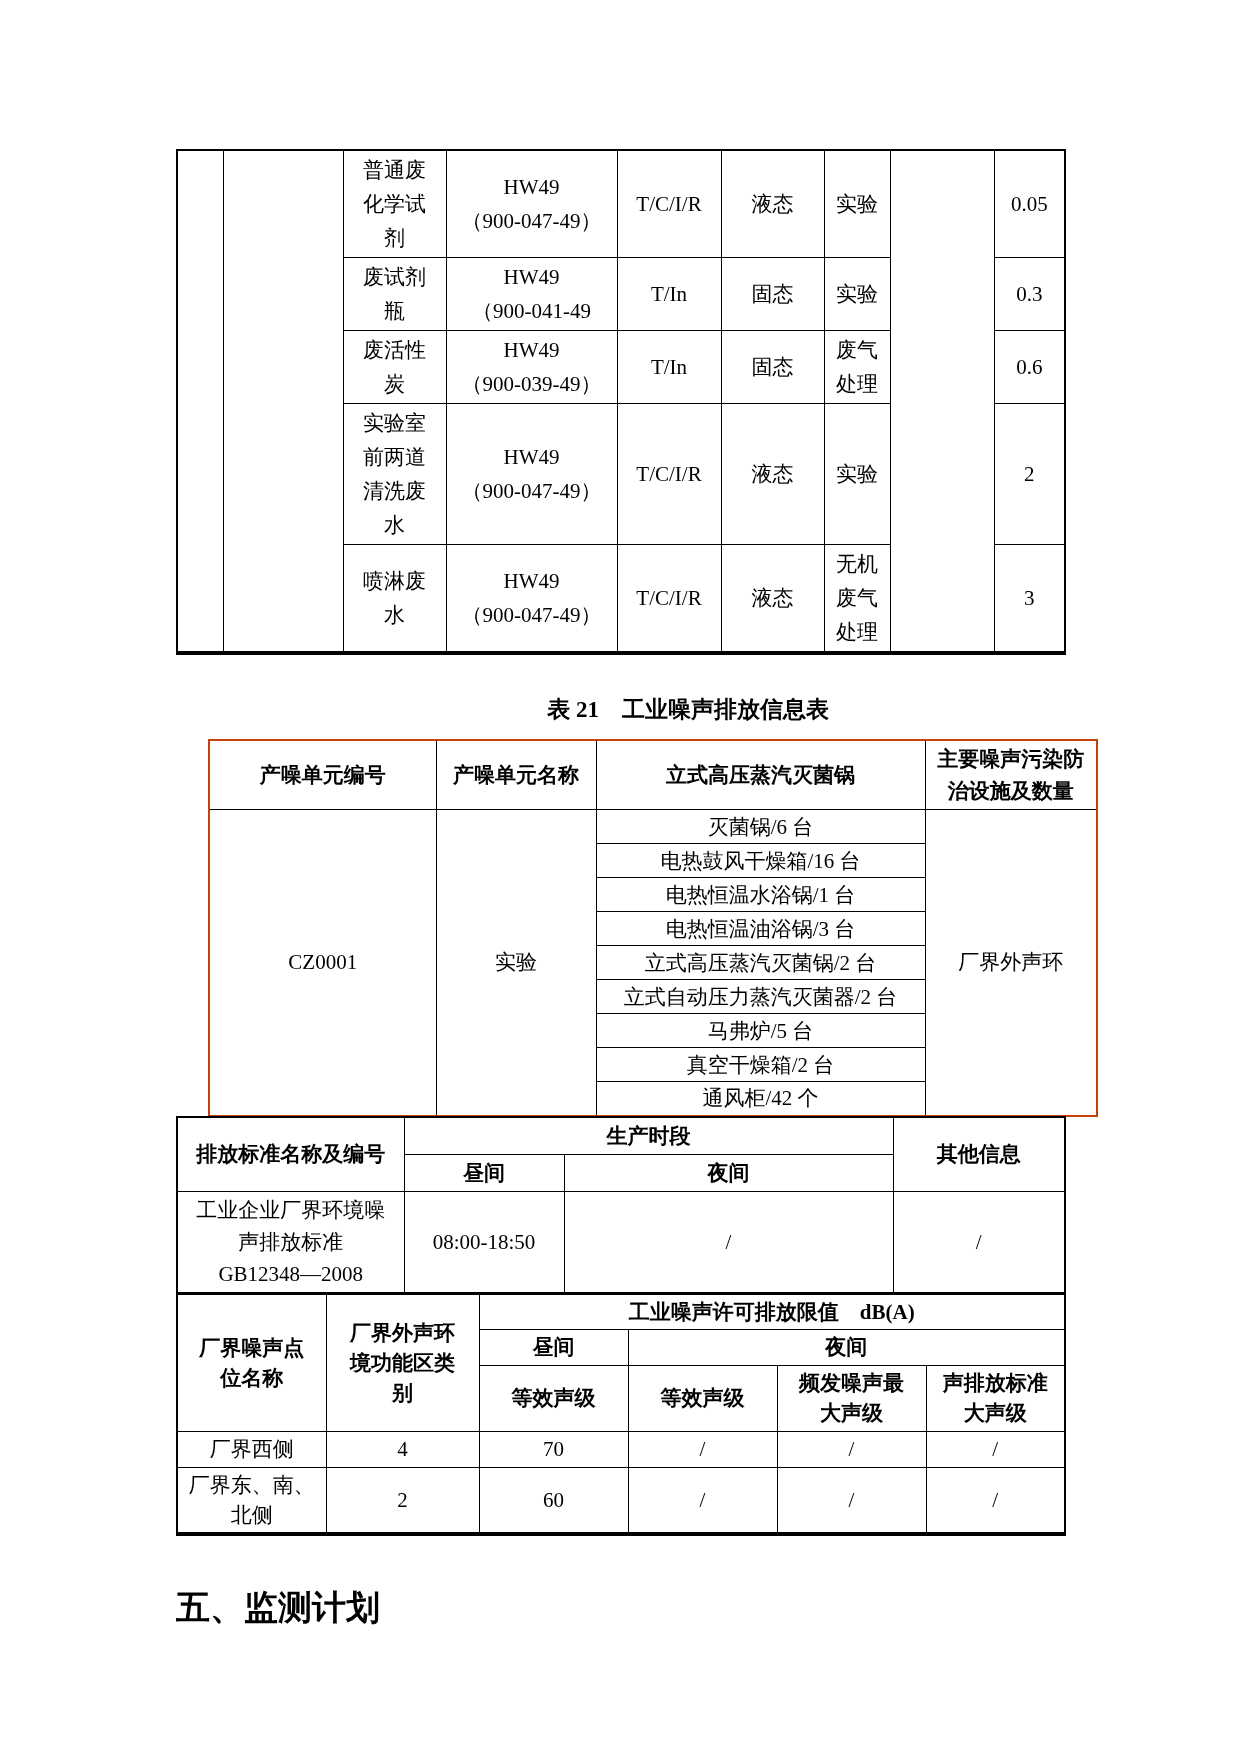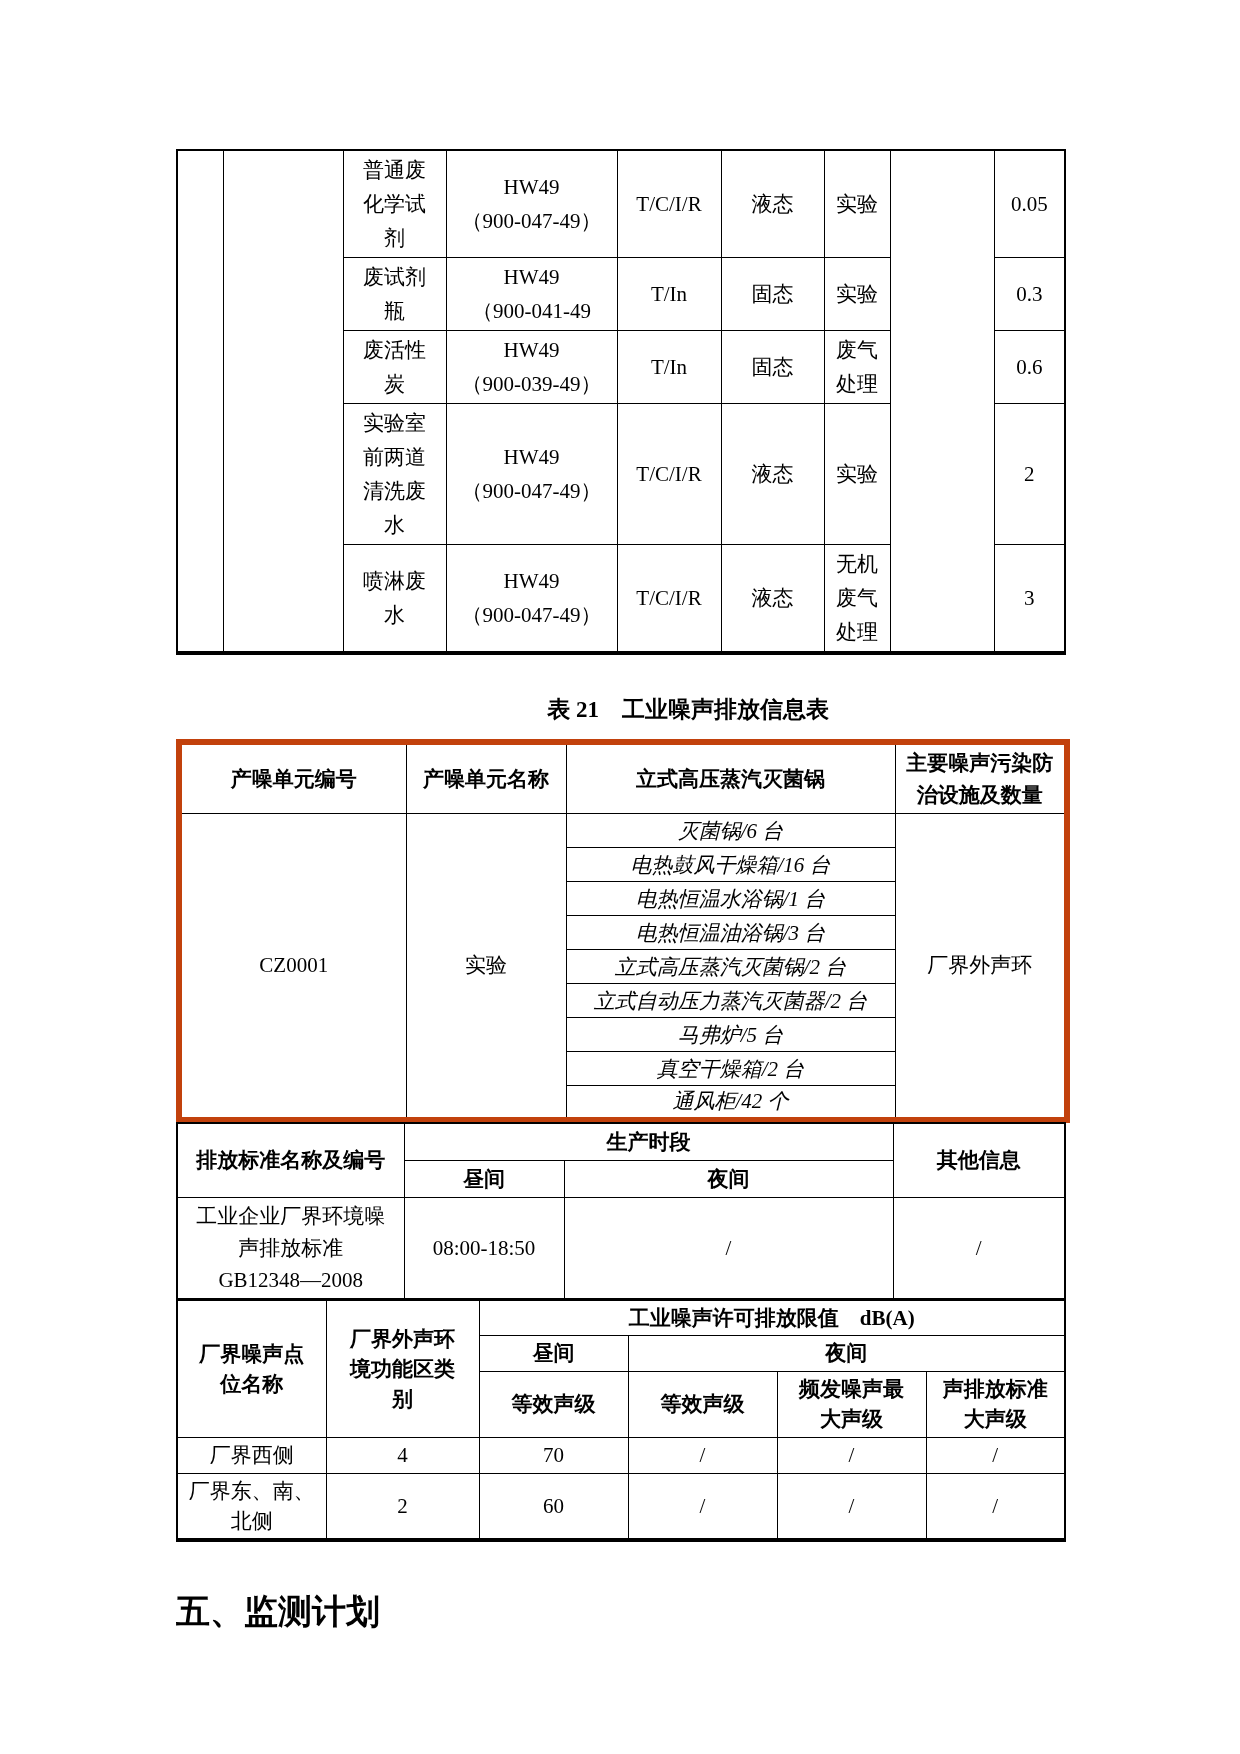--- a/index.html
+++ b/index.html
@@ -21,30 +21,30 @@
   }
   .b{font-weight:bold;}
   
   .t-top{margin-top:149px;border:2px solid #000;border-bottom:4px solid #000;}
   
   .caption{
     text-align:center;font-weight:bold;font-size:23px;
     margin:40px 0 14px 0;line-height:30px;
   }
   
-  .t-a{border:6px solid #c2410c;}
+  .t-a{border:2px solid #c2410c;margin-left:32px;}
   .t-b{border:2px solid #000;margin-top:-1px;}
   .t-c{border:2px solid #000;border-bottom:4px solid #000;margin-top:-1px;}
   .t-a td.hdr{line-height:32px;}
-  .t-a td.equip{line-height:30px;padding:0 4px;font-style:italic;}
+  .t-a td.equip{line-height:30px;padding:0 4px;}
   .t-b td{line-height:32px;}
   .t-c td{line-height:30px;}
   
   .sec-heading{
-    font-family:Liberation Mono, monospace;
+    font-family:Liberation Serif, serif;
     font-weight:bold;font-size:34px;line-height:40px;
     margin:52px 0 0 0;
   }
   .para{
     font-size:24px;line-height:34px;letter-spacing:1px;
     text-indent:2em;margin:38px 0 0 0;
     text-align:justify;
   }
 </style>
 </head>

